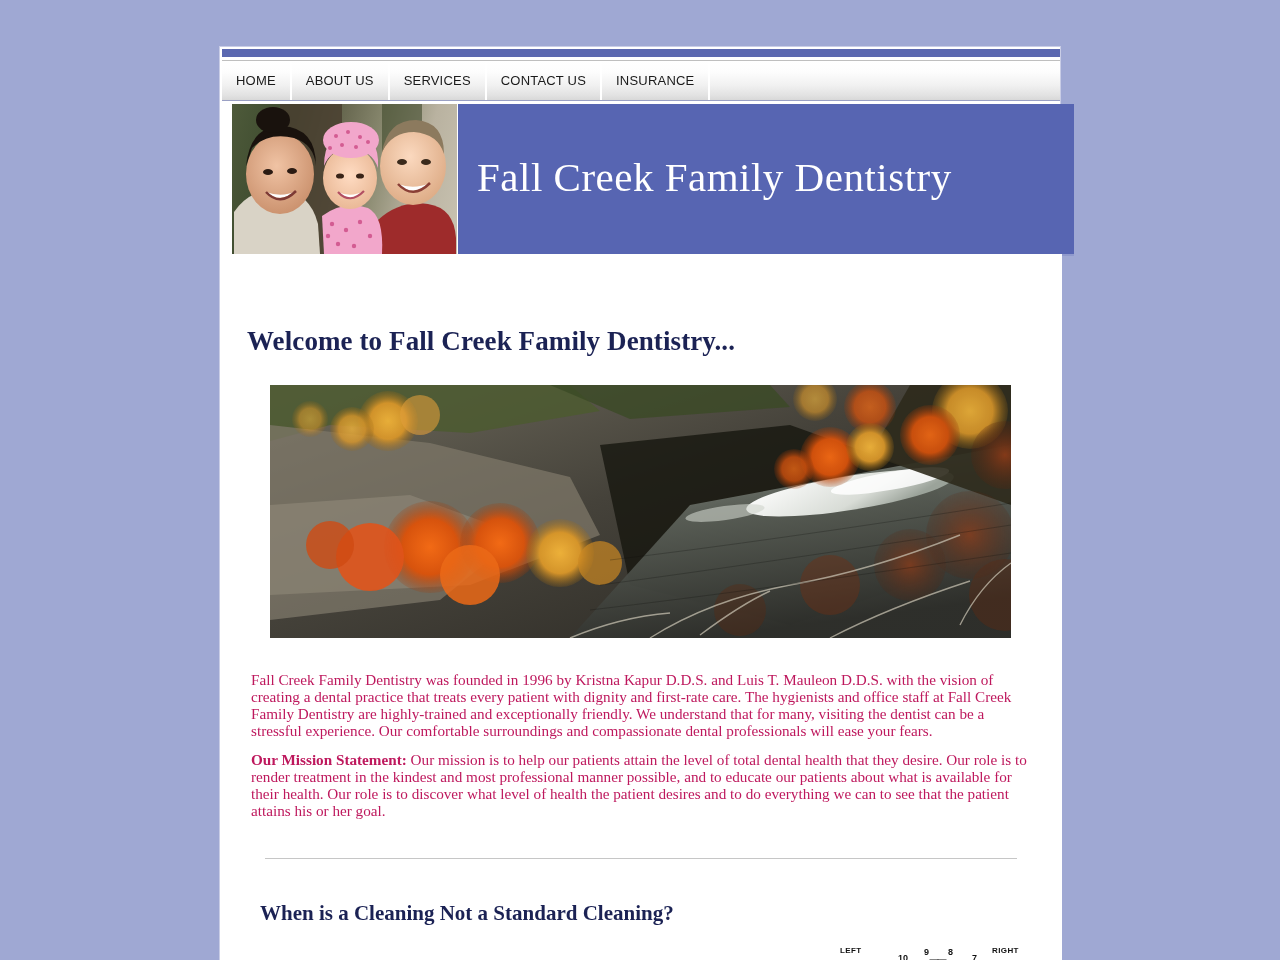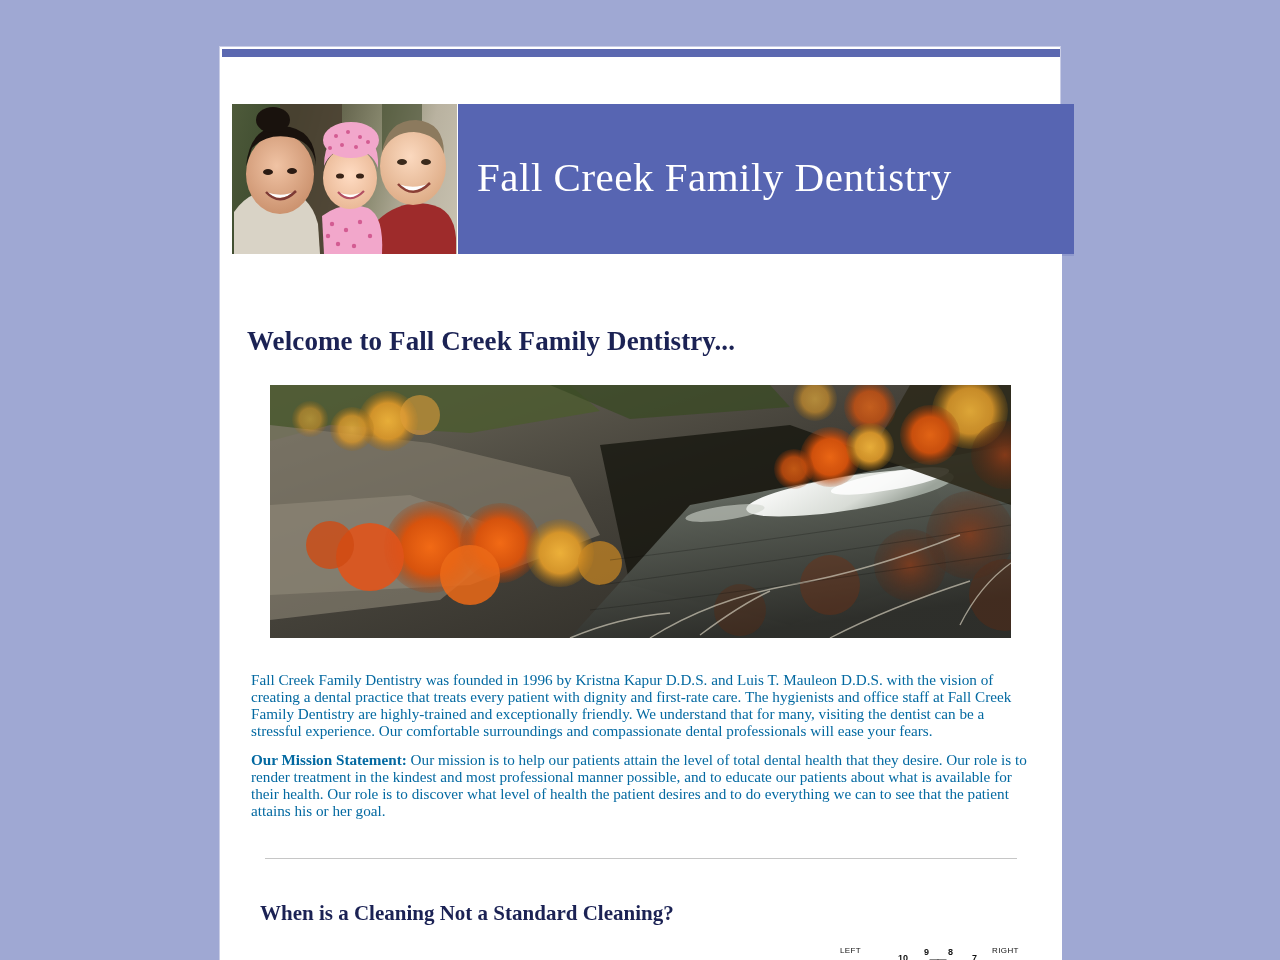--- a/index.html
+++ b/index.html
@@ -143,21 +143,21 @@
     overflow: hidden;
     background: #33302a;
   }
   .para {
     position: absolute;
     left: 31px;
     width: 785px;
     font-family: "Liberation Serif", serif;
     font-size: 15.2px;
     line-height: 17px;
-    color: #0369a1;
+    color: #be185d;
     text-align: left;
   }
   .para-1 { top: 402px; }
   .para-2 { top: 482px; }
   .bold { font-weight: bold; }
 
   .divider {
     position: absolute;
     left: 45px;
     top: 604px;
@@ -192,21 +192,21 @@
     position: absolute;
     left: 620px;
     top: 690px;
     width: 195px;
     height: 70px;
   }
   .tooth-label {
     position: absolute;
     font-family: "Liberation Sans", sans-serif;
     font-size: 8px;
-    font-weight: normal;
+    font-weight: bold;
     color: #111;
     letter-spacing: 0.4px;
   }
   .tooth-num {
     position: absolute;
     font-family: "Liberation Sans", sans-serif;
     font-size: 9px;
     font-weight: bold;
     color: #111;
   }
@@ -220,20 +220,38 @@
   }
 </style>
 </head>
 <body>
 
 <div class="page-wrap">
 
   <div class="top-strip"></div>
   <div class="top-strip-inner"></div>
 
+  <div class="nav">
+    <div class="nav-item">
+      <span>HOME</span>
+    </div>
+    <div class="nav-item">
+      <span>ABOUT US</span>
+    </div>
+    <div class="nav-item">
+      <span>SERVICES</span>
+    </div>
+    <div class="nav-item">
+      <span>CONTACT US</span>
+    </div>
+    <div class="nav-item">
+      <span>INSURANCE</span>
+    </div>
+    <div class="nav-item nav-filler"></div>
+  </div>
 
   <div class="header-band">
 
     <div class="header-photo">
       <div class="fam-bg"></div>
       <svg width="225" height="150" viewBox="0 0 225 150" style="position:absolute;left:0;top:0;">
         <defs>
           <radialGradient id="skinW" cx="45%" cy="40%" r="65%">
             <stop offset="0%" stop-color="#f0c3a4"></stop>
               <stop offset="100%" stop-color="#c98f6b"></stop>

